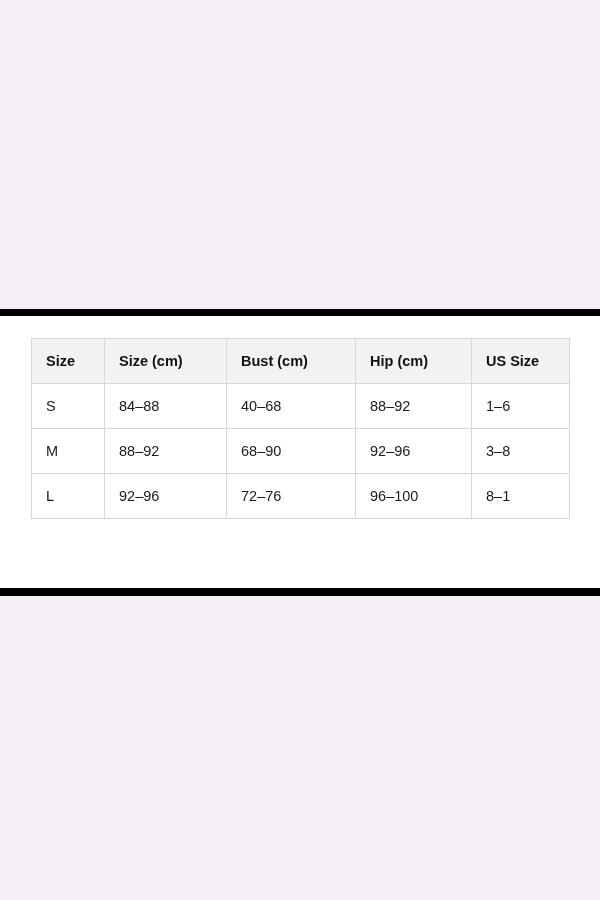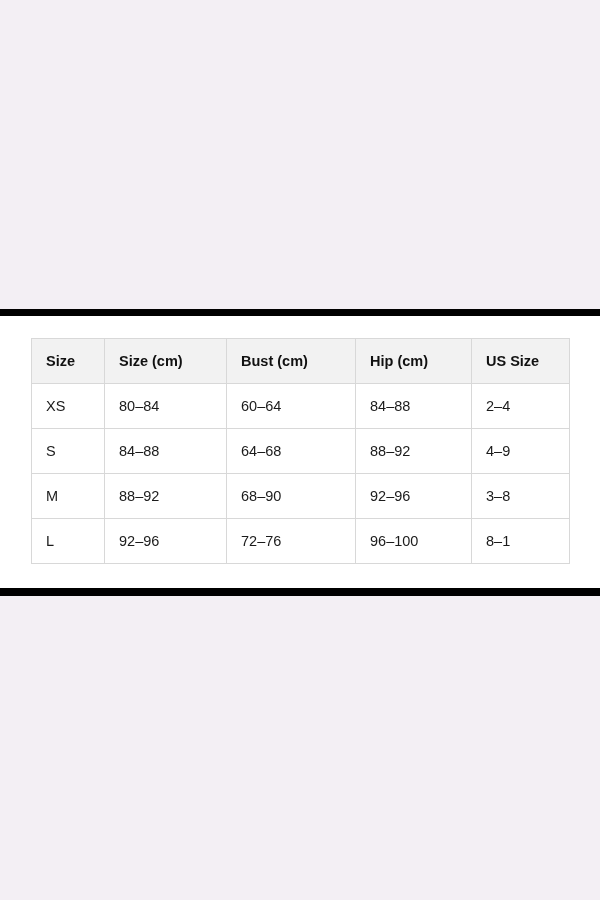--- a/index.html
+++ b/index.html
@@ -105,32 +105,25 @@
           <tr>
             <th>Size</th>
             <th>Size (cm)</th>
             <th>Bust (cm)</th>
             <th>Hip (cm)</th>
             <th>US Size</th>
           </tr>
         </thead>
         <tbody>
           <tr>
-            <td>XS</td>
-            <td>80–84</td>
-            <td>60–64</td>
-            <td>84–88</td>
-            <td>2–4</td>
-          </tr>
-          <tr>
             <td>S</td>
             <td>84–88</td>
-            <td>64–68</td>
+            <td>40–68</td>
             <td>88–92</td>
-            <td>4–9</td>
+            <td>1–6</td>
           </tr>
           <tr>
             <td>M</td>
             <td>88–92</td>
             <td>68–90</td>
             <td>92–96</td>
             <td>3–8</td>
           </tr>
           <tr>
             <td>L</td>

